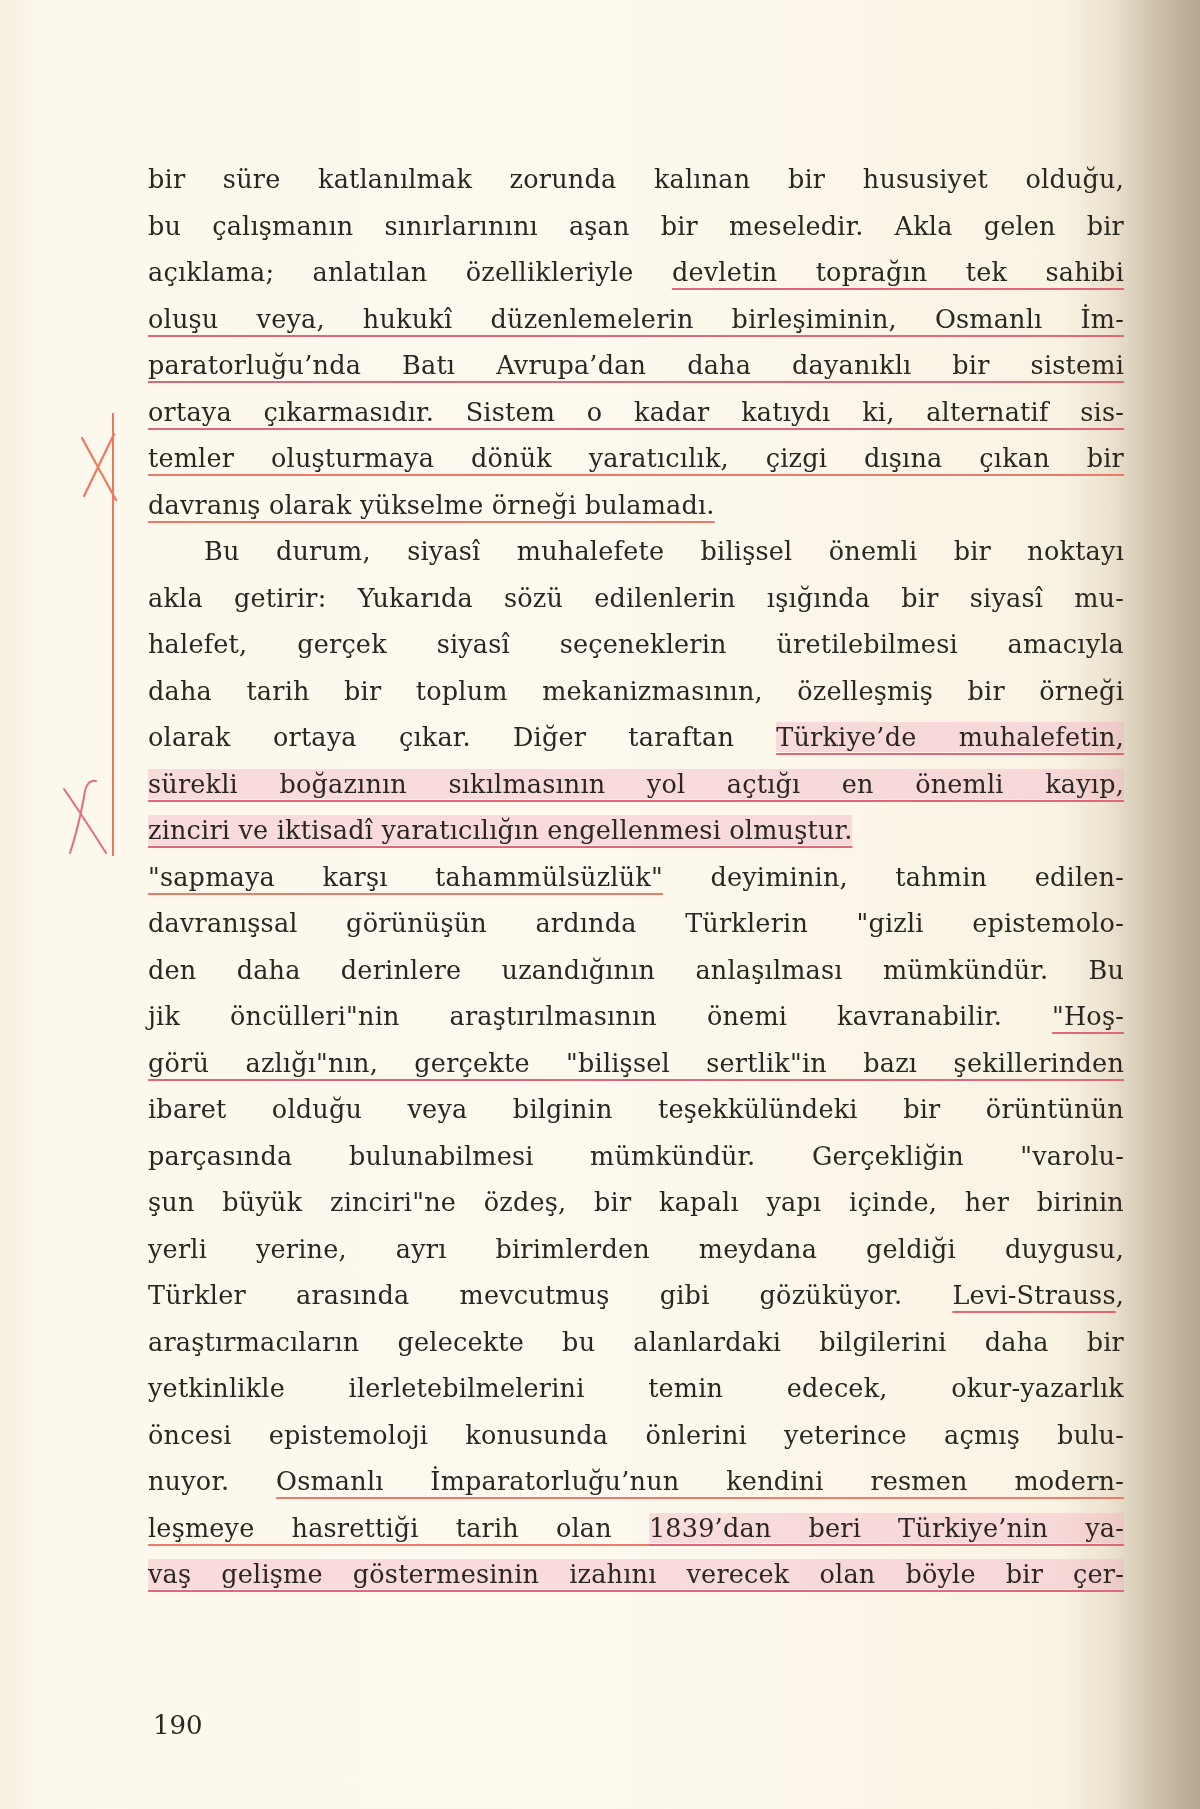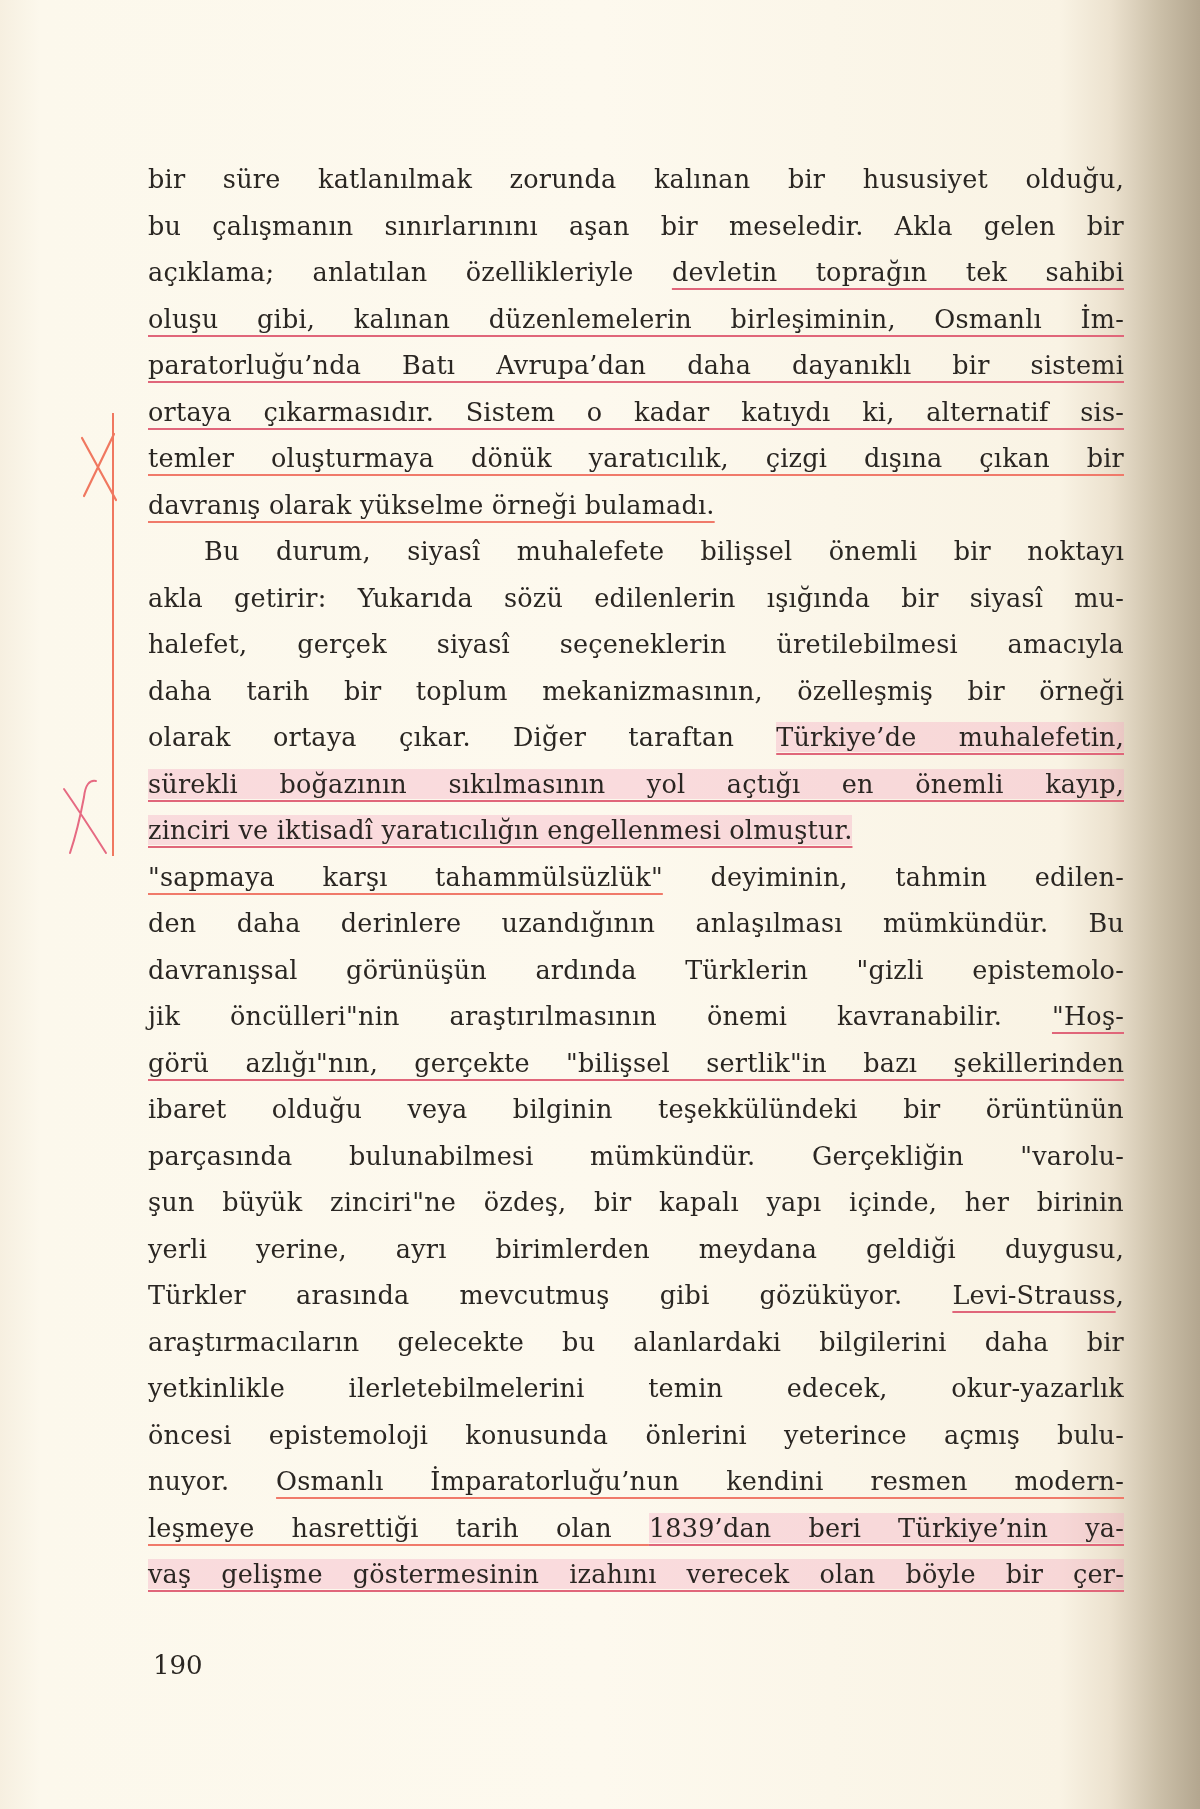--- a/index.html
+++ b/index.html
@@ -27,21 +27,21 @@
     .seg { position: relative; margin-top: 48px; }
     .ul { text-decoration: underline; text-decoration-color: #e0667a; text-decoration-thickness: 2px; text-underline-offset: 7px; }
     .ul.orange { text-decoration-color: #f07a6a; }
     .hl { background: rgba(245, 170, 195, 0.38); }
     .margin-bar {
       position: absolute; left: 112px; top: 413px; width: 2px; height: 443px;
       background: #f07860;
     }
     .margin-x { position: absolute; }
     .page-number {
-      position: absolute; left: 153px; top: 1650px;
+      position: absolute; left: 153px; top: 1710px;
       font-family: "DejaVu Serif", "Liberation Serif", serif;
       font-size: 26px; color: #2a2622;
     }
   </style>
 </head>
 <body>
 
 <div class="page">
 
   <div class="margin-bar"></div>
@@ -51,39 +51,39 @@
   </svg>
   <svg class="margin-x" style="left:60px; top:775px;" width="50" height="82">
     <path d="M4 14 Q22 40 46 78 M36 6 Q26 4 24 22 Q18 54 10 78" stroke="#e66a82" stroke-width="2" fill="none" stroke-linecap="round"></path>
   </svg>
 
   <div class="text-block" id="text-block">
       <div>
         <div class="line"><span class="seg">bir süre katlanılmak zorunda kalınan bir hususiyet olduğu,</span></div>
         <div class="line"><span class="seg">bu çalışmanın sınırlarınını aşan bir meseledir. Akla gelen bir</span></div>
         <div class="line"><span class="seg">açıklama; anlatılan özellikleriyle </span><span class="seg ul">devletin toprağın tek sahibi</span></div>
-        <div class="line"><span class="seg ul">oluşu gibi, kalınan düzenlemelerin birleşiminin, Osmanlı İm-</span></div>
+        <div class="line"><span class="seg ul">oluşu veya, hukukî düzenlemelerin birleşiminin, Osmanlı İm-</span></div>
         <div class="line"><span class="seg ul">paratorluğu’nda Batı Avrupa’dan daha dayanıklı bir sistemi</span></div>
         <div class="line"><span class="seg ul">ortaya çıkarmasıdır. Sistem o kadar katıydı ki, alternatif sis-</span></div>
         <div class="line"><span class="seg ul orange">temler oluşturmaya dönük yaratıcılık, çizgi dışına çıkan bir</span></div>
         <div class="line last"><span class="seg ul orange">davranış olarak yükselme örneği bulamadı.</span></div>
       </div>
       <div>
         <div class="line indent"><span class="seg">Bu durum, siyasî muhalefete bilişsel önemli bir noktayı</span></div>
         <div class="line"><span class="seg">akla getirir: Yukarıda sözü edilenlerin ışığında bir siyasî mu-</span></div>
         <div class="line"><span class="seg">halefet, gerçek siyasî seçeneklerin üretilebilmesi amacıyla</span></div>
         <div class="line"><span class="seg">daha tarih bir toplum mekanizmasının, özelleşmiş bir örneği</span></div>
         <div class="line"><span class="seg">olarak ortaya çıkar. Diğer taraftan </span><span class="seg ul hl">Türkiye’de muhalefetin,</span></div>
         <div class="line"><span class="seg ul hl">sürekli boğazının sıkılmasının yol açtığı en önemli kayıp,</span></div>
         <div class="line last"><span class="seg ul hl">zinciri ve iktisadî yaratıcılığın engellenmesi olmuştur.</span></div>
       </div>
       <div>
         <div class="line"><span class="seg ul orange">"sapmaya karşı tahammülsüzlük"</span><span class="seg"> deyiminin, tahmin edilen-</span></div>
+        <div class="line"><span class="seg">davranışsal görünüşün ardında Türklerin "gizli epistemolo-</span></div>
         <div class="line"><span class="seg">den daha derinlere uzandığının anlaşılması mümkündür. Bu</span></div>
-        <div class="line"><span class="seg">davranışsal görünüşün ardında Türklerin "gizli epistemolo-</span></div>
         <div class="line"><span class="seg">jik öncülleri"nin araştırılmasının önemi kavranabilir. </span><span class="seg ul">"Hoş-</span></div>
         <div class="line"><span class="seg ul">görü azlığı"nın, gerçekte "bilişsel sertlik"in bazı şekillerinden</span></div>
         <div class="line"><span class="seg">ibaret olduğu veya bilginin teşekkülündeki bir örüntünün</span></div>
         <div class="line"><span class="seg">parçasında bulunabilmesi mümkündür. Gerçekliğin "varolu-</span></div>
         <div class="line"><span class="seg">şun büyük zinciri"ne özdeş, bir kapalı yapı içinde, her birinin</span></div>
         <div class="line"><span class="seg">yerli yerine, ayrı birimlerden meydana geldiği duygusu,</span></div>
         <div class="line"><span class="seg">Türkler arasında mevcutmuş gibi gözüküyor. </span><span class="seg ul">Levi-Strauss</span><span class="seg">,</span></div>
         <div class="line"><span class="seg">araştırmacıların gelecekte bu alanlardaki bilgilerini daha bir</span></div>
         <div class="line"><span class="seg">yetkinlikle ilerletebilmelerini temin edecek, okur-yazarlık</span></div>
         <div class="line"><span class="seg">öncesi epistemoloji konusunda önlerini yeterince açmış bulu-</span></div>

